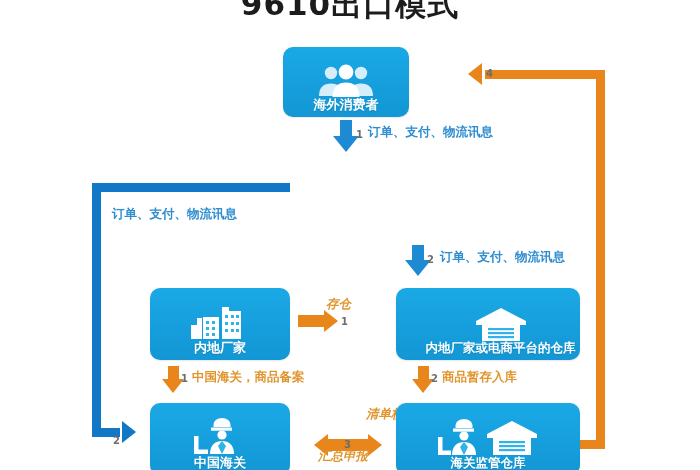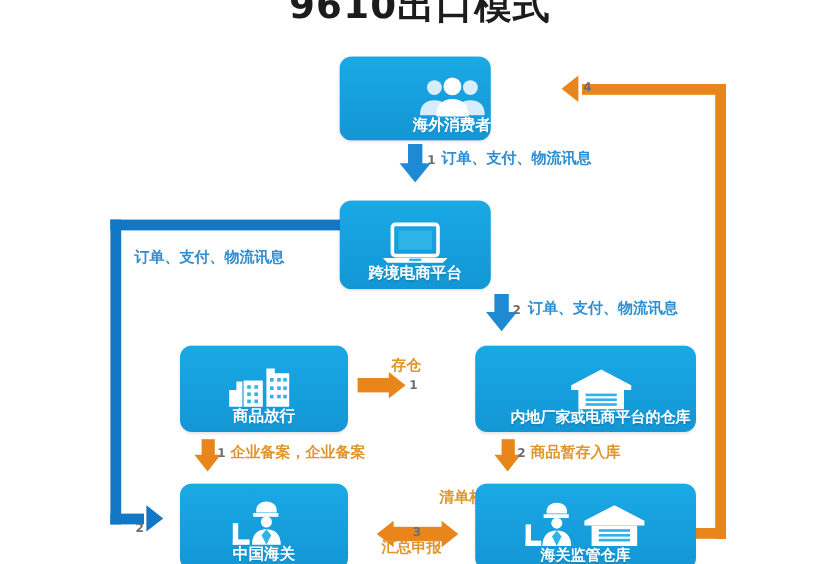--- a/index.html
+++ b/index.html
@@ -103,21 +103,21 @@
   
   .elabel {
     position: absolute;
     font-size: 12.5px;
     font-weight: bold;
     white-space: nowrap;
     line-height: 1.15;
   }
   .elabel.blue   { color: #2f8ed0; }
   .elabel.orange { color: #e0962f; }
-  .elabel.center { text-align: left; }
+  .elabel.center { text-align: left; font-style: italic; }
 
   .num {
     position: absolute;
     font-size: 10px;
     font-weight: bold;
     color: #ffffff;
     text-shadow: 0 0 2px rgba(0,0,0,0.35);
     line-height: 1;
   }
   .num.dark { color: #6d6d6d; text-shadow: none; }
@@ -138,21 +138,21 @@
   <div class="tri right-blue" style="left:122px; top:421px;"></div>
   <div class="num dark" style="left:113px; top:436px;">2</div>
   <div class="elabel blue" style="left:112px; top:207px;">订单、支付、物流讯息</div>
 
   <div class="seg orange" style="left:560px; top:440px; width:45px; height:9px;"></div>
   <div class="seg orange" style="left:596px; top:70px; width:9px; height:379px;"></div>
   <div class="seg orange" style="left:485px; top:70px; width:120px; height:9px;"></div>
   <div class="tri left-orange" style="left:468px; top:63px;"></div>
   <div class="num dark" style="left:486px; top:69px;">4</div>
 
-  <div class="node" style="left:283px; top:47px; width:126px; height:70px;align-items:flex-end;">
+  <div class="node" style="left:283px; top:47px; width:126px; height:70px;">
     <div class="glyph">
       <svg width="64" height="34" viewBox="0 0 64 34">
         <g fill="#d6eefb">
           <circle cx="17" cy="9" r="6.2"></circle>
           <path d="M5 32 C5 23 10 19.5 17 19.5 C24 19.5 29 23 29 32 Z"></path>
           <circle cx="47" cy="9" r="6.2"></circle>
           <path d="M35 32 C35 23 40 19.5 47 19.5 C54 19.5 59 23 59 32 Z"></path>
         </g>
         <g fill="#ffffff">
           <circle cx="32" cy="8" r="7.4"></circle>
@@ -161,31 +161,20 @@
       </svg>
     </div>
     <div class="caption">海外消费者</div>
   </div>
 
   <div class="shaft blue" style="left:340px; top:120px; width:12px; height:18px;"></div>
   <div class="tri down-blue" style="left:333px; top:136px;"></div>
   <div class="num" style="left:356px; top:130px; color:#6d6d6d; text-shadow:none;">1</div>
   <div class="elabel blue" style="left:368px; top:125px;">订单、支付、物流讯息</div>
 
-  <div class="node" style="left:283px; top:167px; width:126px; height:74px;">
-    <div class="glyph">
-      <svg width="58" height="38" viewBox="0 0 58 38">
-        <rect x="10" y="3" width="38" height="26" rx="2.5" fill="none" stroke="#ffffff" stroke-width="3"></rect>
-        <rect x="15" y="8" width="28" height="16" fill="#2fb3e8"></rect>
-        <path d="M2 31 H56 L52 35 H6 Z" fill="#ffffff"></path>
-        <rect x="24" y="31.5" width="10" height="2" fill="#2fb3e8"></rect>
-      </svg>
-    </div>
-    <div class="caption">跨境电商平台</div>
-  </div>
 
   <div class="shaft blue" style="left:412px; top:245px; width:12px; height:17px;"></div>
   <div class="tri down-blue" style="left:405px; top:260px;"></div>
   <div class="num" style="left:427px; top:255px; color:#6d6d6d; text-shadow:none;">2</div>
   <div class="elabel blue" style="left:440px; top:250px;">订单、支付、物流讯息</div>
 
   <div class="node" style="left:150px; top:288px; width:140px; height:72px;">
     <div class="glyph">
       <svg width="62" height="38" viewBox="0 0 62 38">
         <g fill="#ffffff">
@@ -205,21 +194,21 @@
             <rect x="47" y="12" width="3" height="3"></rect>
           <rect x="36" y="19" width="3" height="3"></rect>
             <rect x="42" y="19" width="3" height="3"></rect>
             <rect x="47" y="19" width="3" height="3"></rect>
           <rect x="36" y="26" width="3" height="3"></rect>
             <rect x="42" y="26" width="3" height="3"></rect>
             <rect x="47" y="26" width="3" height="3"></rect>
         </g>
       </svg>
     </div>
-    <div class="caption">商品放行</div>
+    <div class="caption">内地厂家</div>
   </div>
 
   <div class="shaft orange" style="left:298px; top:315px; width:28px; height:12px;"></div>
   <div class="tri right-orange" style="left:324px; top:310px;"></div>
   <div class="num dark" style="left:341px; top:317px;">1</div>
   <div class="elabel orange center" style="left:326px; top:297px;">存仓</div>
 
   <div class="node wide" style="left:396px; top:288px; width:184px; height:72px;padding-left:25px;">
     <div class="glyph">
       <svg width="54" height="36" viewBox="0 0 54 36">
@@ -231,21 +220,21 @@
           <rect x="14" y="30" width="26" height="2.2"></rect>
         </g>
       </svg>
     </div>
     <div class="caption">内地厂家或电商平台的仓库</div>
   </div>
 
   <div class="shaft orange" style="left:168px; top:366px; width:11px; height:15px;"></div>
   <div class="tri down-orange" style="left:162px; top:379px;"></div>
   <div class="num dark" style="left:181px; top:374px;">1</div>
-  <div class="elabel orange" style="left:192px; top:370px;">企业备案，企业备案</div>
+  <div class="elabel orange" style="left:192px; top:370px;">中国海关，商品备案</div>
 
   <div class="shaft orange" style="left:418px; top:366px; width:11px; height:15px;"></div>
   <div class="tri down-orange" style="left:412px; top:379px;"></div>
   <div class="num dark" style="left:431px; top:374px;">2</div>
   <div class="elabel orange" style="left:442px; top:370px;">商品暂存入库</div>
 
   <div class="node" style="left:150px; top:403px; width:140px; height:72px;">
     <div class="glyph">
       <svg width="56" height="40" viewBox="0 0 56 40">
         <g fill="#ffffff">

